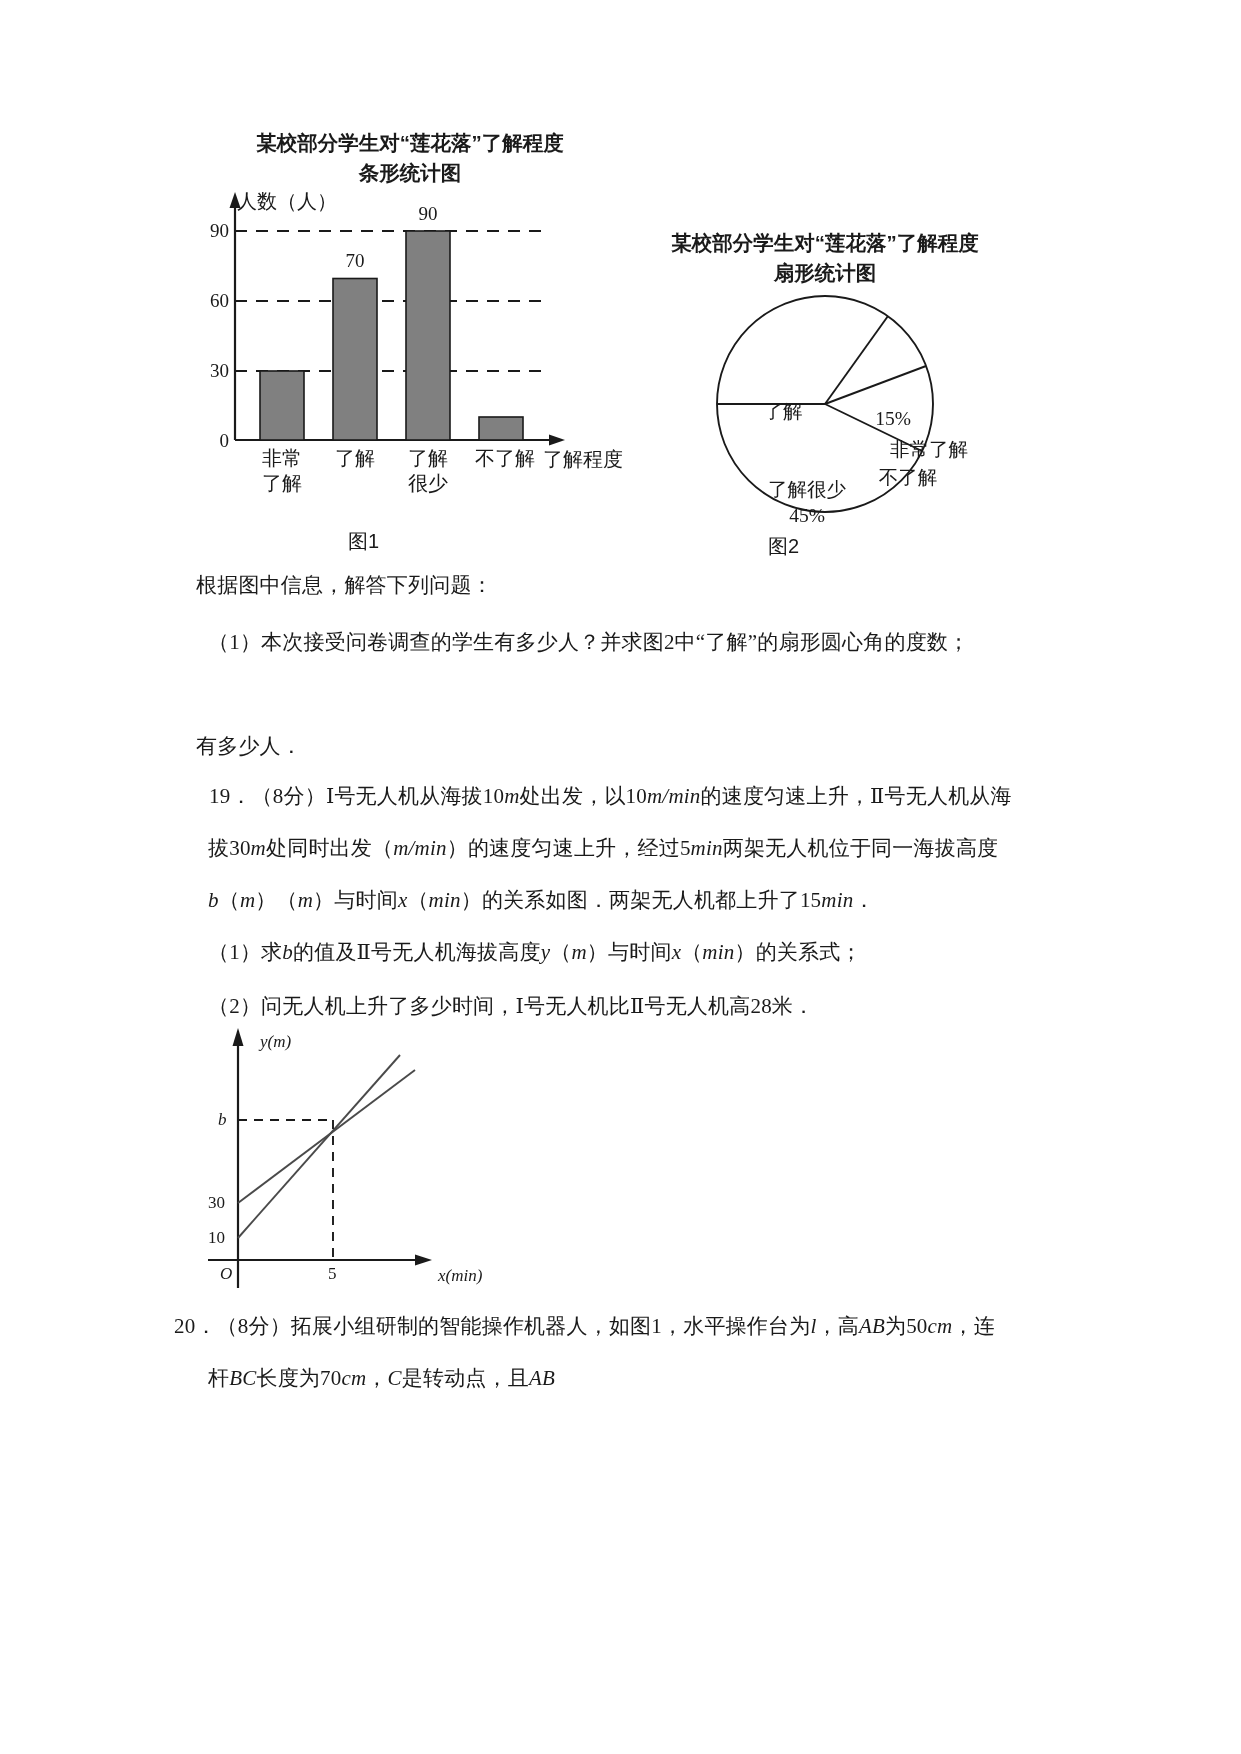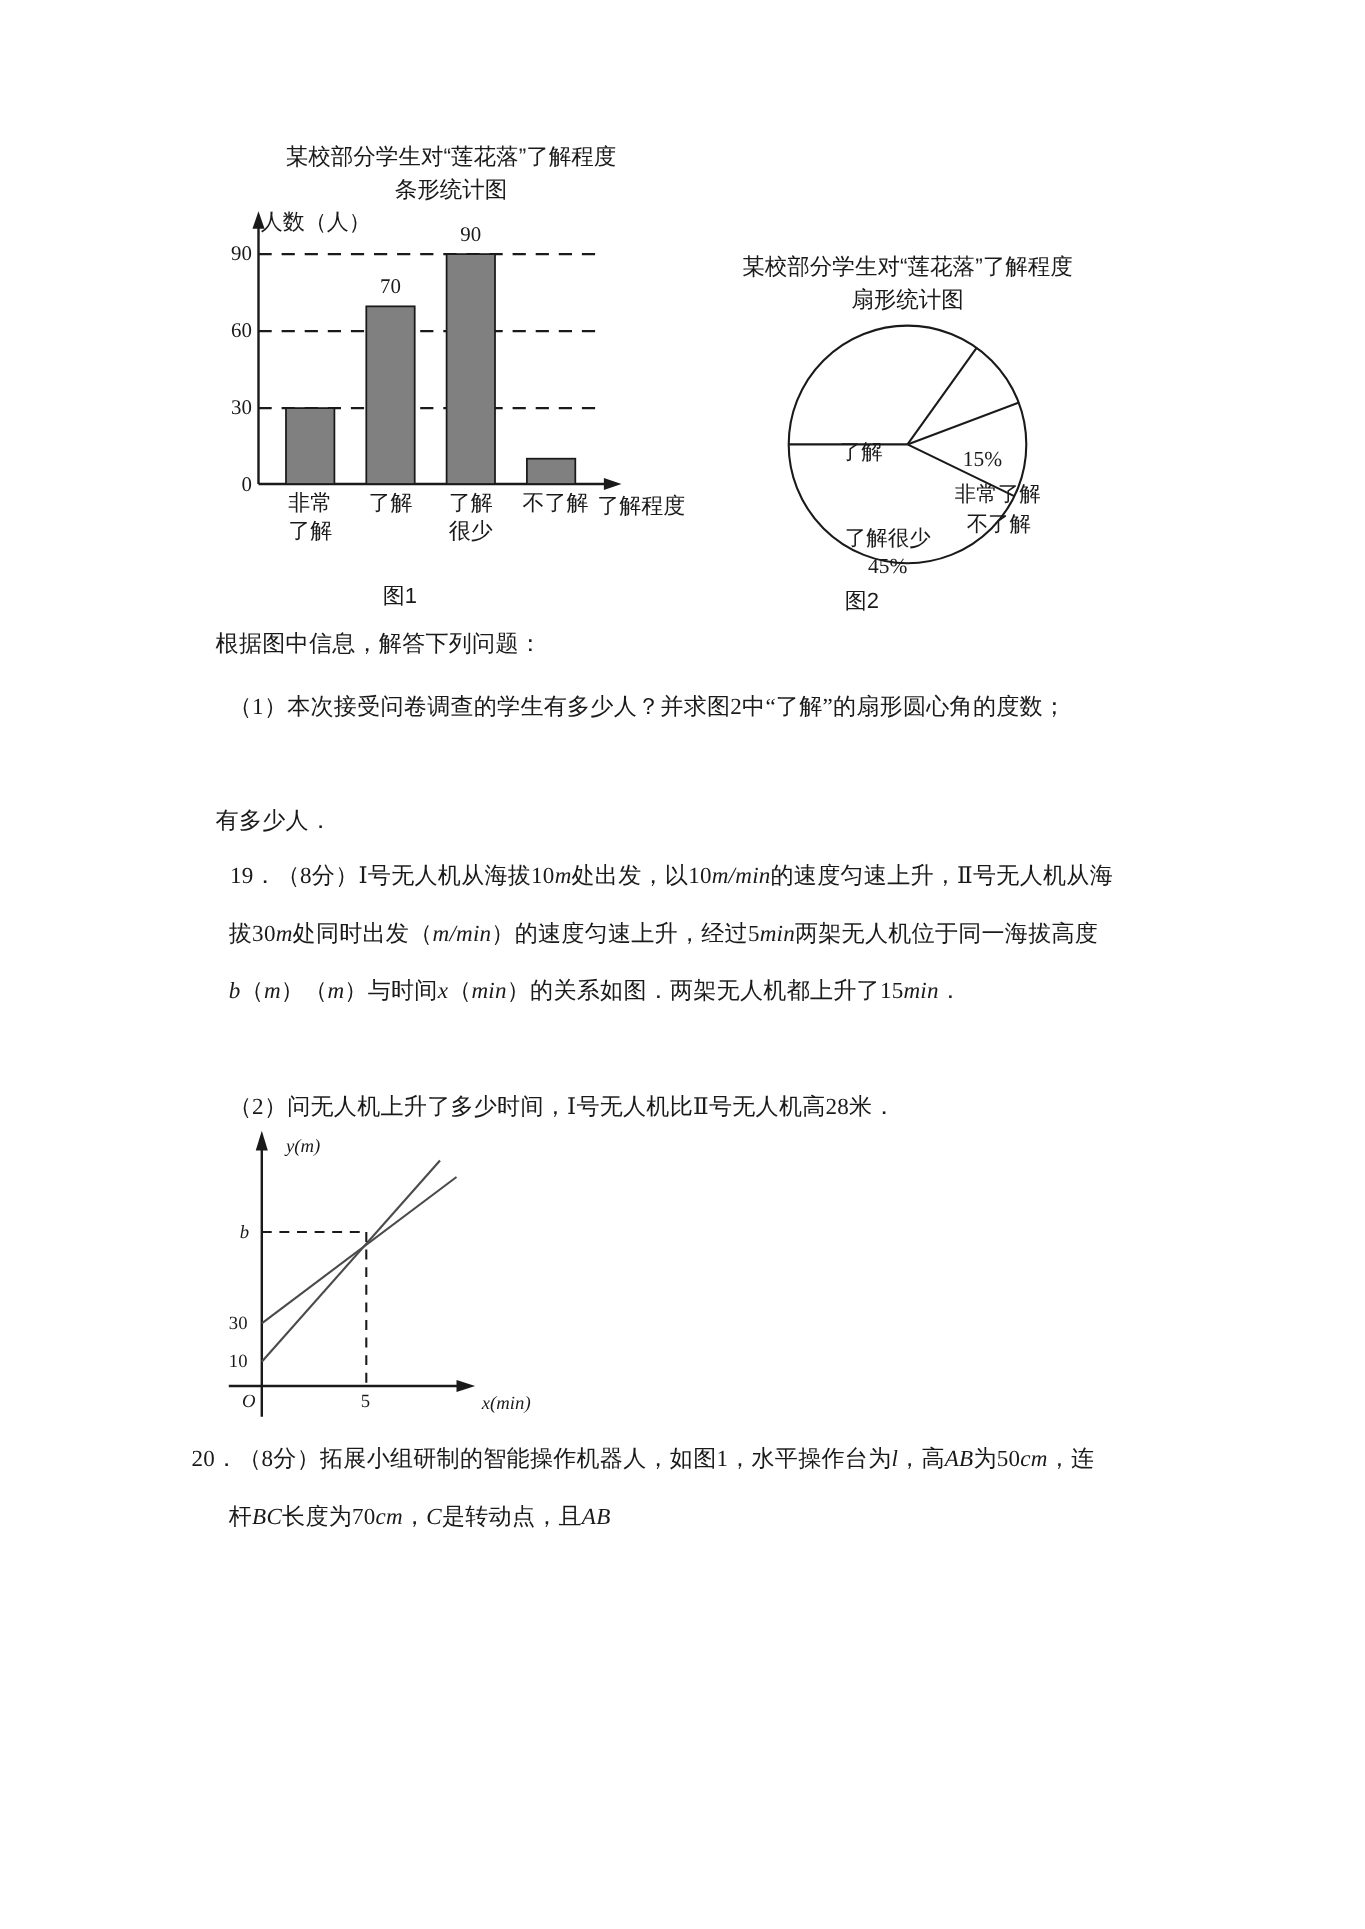--- a/index.html
+++ b/index.html
@@ -14,21 +14,21 @@
   .q-text{
     font-size:21px;line-height:1.0;letter-spacing:.2px;
     white-space:nowrap;position:absolute;
   }
   .ital{font-style:italic;}
 
   
   #fig1{position:absolute;left:205px;top:128px;width:410px;height:420px;}
   .fig-title{
     position:absolute;width:100%;text-align:center;
-    font-size:20.5px;line-height:1.45;font-weight:400;
+    font-size:20.5px;line-height:1.45;font-weight:700;
     font-family:"Liberation Sans","DejaVu Sans",sans-serif;
   }
   #bar-plot{position:absolute;left:0;top:62px;width:410px;height:300px;}
   .axis-num{
     position:absolute;font-size:19px;text-align:right;
     font-family:"Liberation Serif",serif;
   }
   .bar-val{
     position:absolute;font-size:19px;text-align:center;width:60px;
     font-family:"Liberation Serif",serif;
@@ -136,21 +136,21 @@
 
       <line x1="195" y1="118" x2="258" y2="30" stroke="#1a1a1a" stroke-width="1.9"></line>
 
       <line x1="195" y1="118" x2="296" y2="80" stroke="#1a1a1a" stroke-width="1.9"></line>
 
       <line x1="195" y1="118" x2="292" y2="165" stroke="#1a1a1a" stroke-width="1.9"></line>
     </svg>
 
     <div class="pie-lbl" style="left:108px;top:172px;width:90px;">了解</div>
     <div class="pie-lbl" style="left:223px;top:179px;width:58px;font-family:'Liberation Serif',serif;text-align:right;">15%</div>
-    <div class="pie-lbl" style="left:216px;top:210px;width:122px;">非常了解</div>
+    <div class="pie-lbl" style="left:216px;top:210px;width:122px;text-align:right;">非常了解</div>
     <div class="pie-lbl" style="left:228px;top:238px;width:100px;">不了解</div>
     <div class="pie-lbl" style="left:112px;top:250px;width:130px;">了解很少</div>
     <div class="pie-lbl" style="left:116px;top:276px;width:122px;font-family:'Liberation Serif',serif;">45%</div>
 
     <div class="fig-cap" style="left:138px;top:305px;">图2</div>
   </div>
 
   <div class="q-text" style="left:196px;top:575px;">根据图中信息，解答下列问题：</div>
   <div class="q-text" style="left:208px;top:632px;">（1）本次接受问卷调查的学生有多少人？并求图2中“了解”的扇形圆心角的度数；</div>
   <div class="q-text" style="left:196px;top:736px;">有多少人．</div>
@@ -160,20 +160,23 @@
   </div>
 
   <div class="q-text" style="left:208px;top:838px;">
     <span>拔30</span><span class="ital">m</span><span>处同时出发（</span><span class="ital">m/min</span><span>）的速度匀速上升，经过5</span><span class="ital">min</span><span>两架无人机位于同一海拔高度</span>
   </div>
 
   <div class="q-text" style="left:208px;top:890px;">
     <span class="ital">b</span><span>（</span><span class="ital">m</span><span>）（</span><span class="ital">m</span><span>）与时间</span><span class="ital">x</span><span>（</span><span class="ital">min</span><span>）的关系如图．两架无人机都上升了15</span><span class="ital">min</span><span>．</span>
   </div>
 
+  <div class="q-text" style="left:208px;top:942px;">
+    <span>（1）求</span><span class="ital">b</span><span>的值及Ⅱ号无人机海拔高度</span><span class="ital">y</span><span>（</span><span class="ital">m</span><span>）与时间</span><span class="ital">x</span><span>（</span><span class="ital">min</span><span>）的关系式；</span>
+  </div>
 
   <div class="q-text" style="left:208px;top:996px;">（2）问无人机上升了多少时间，Ⅰ号无人机比Ⅱ号无人机高28米．</div>
 
   <div id="fig3">
     <svg width="330" height="280">
 
       <line x1="38" y1="268" x2="38" y2="22" stroke="#1a1a1a" stroke-width="2.2"></line>
       <polygon points="38,8 32.5,26 43.5,26" fill="#1a1a1a"></polygon>
 
       <line x1="8" y1="240" x2="218" y2="240" stroke="#1a1a1a" stroke-width="2.2"></line>

